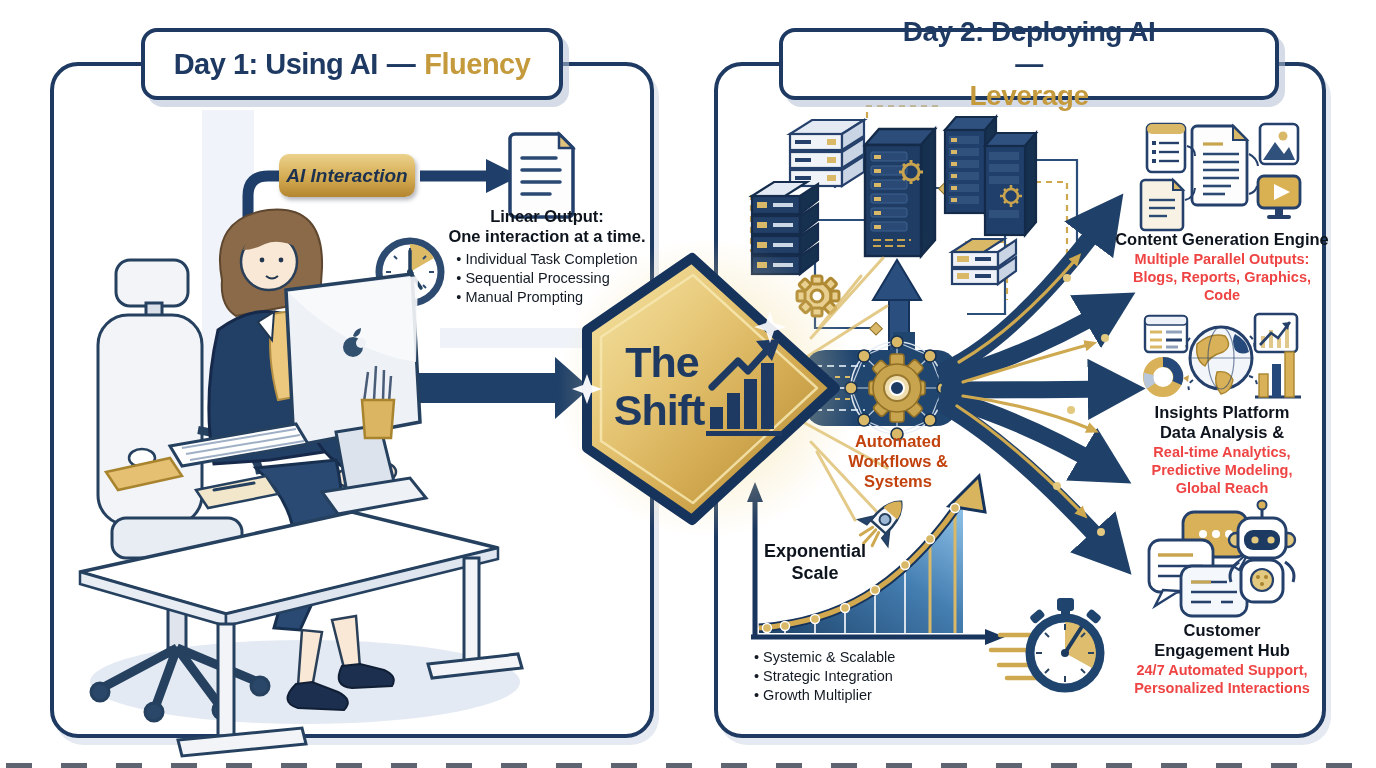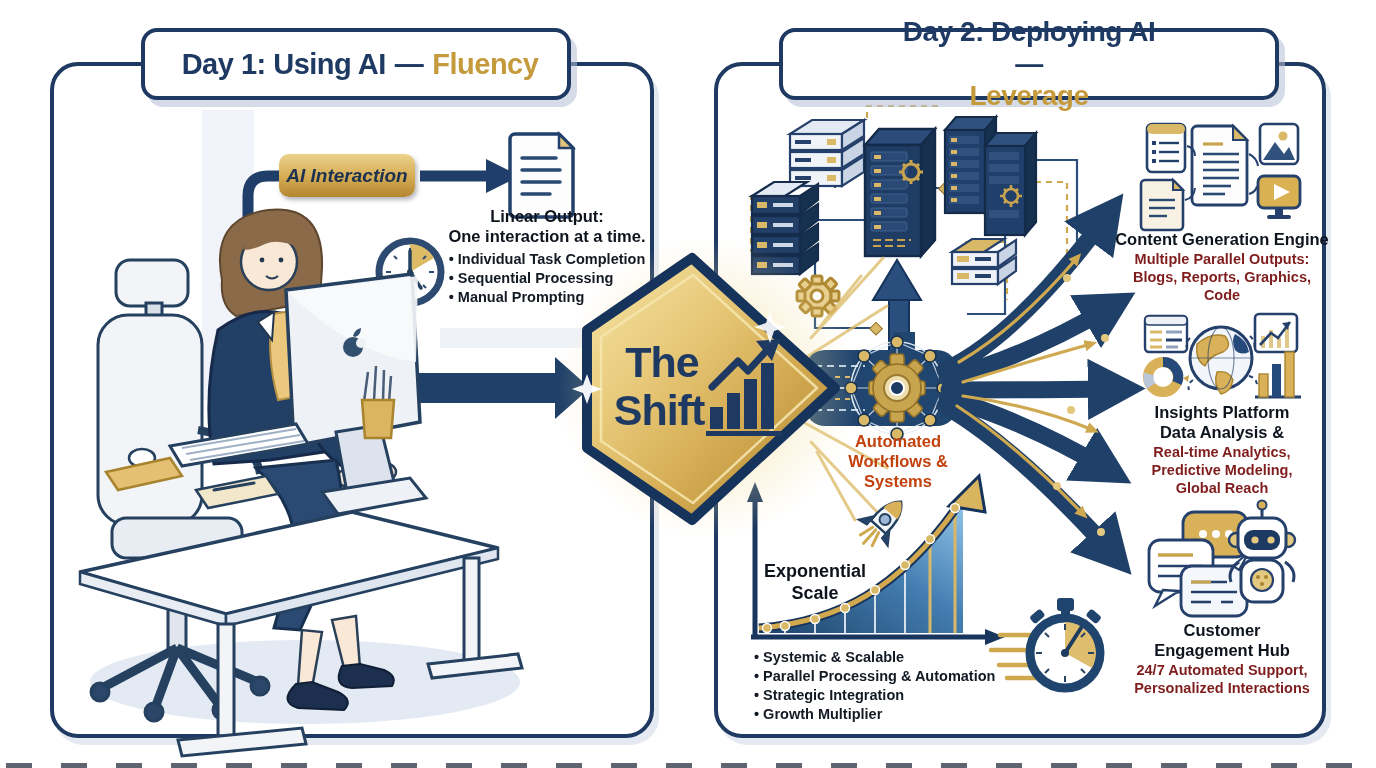--- a/index.html
+++ b/index.html
@@ -7,34 +7,34 @@
           font-family:"Liberation Sans",sans-serif;color:#10161f;}
   .panel{position:absolute;top:62px;height:668px;border:4px solid #1e3a63;border-radius:28px;
          box-shadow:5px 7px 0 rgba(186,198,218,.38);background:transparent;}
   .hdr{position:absolute;top:28px;height:64px;background:#ffffff;border:4px solid #1e3a63;border-radius:16px;
        display:flex;align-items:center;justify-content:center;white-space:nowrap;
        font-weight:800;font-size:29px;letter-spacing:-.5px;box-shadow:6px 7px 0 rgba(178,191,214,.55);z-index:6;}
   .hdr .navy{color:#1e3a63;} .hdr .dash{color:#1e3a63;margin:0 9px;} .hdr .gold{color:#c49a3c;}
   svg{position:absolute;overflow:visible;}
   .tblock{position:absolute;text-align:center;z-index:5;}
   .tblock h4{margin:0;font-size:16.5px;font-weight:800;line-height:1.22;color:#0e141d;}
-  .tblock .desc{font-size:14.5px;font-weight:600;line-height:1.22;color:#7f1d1d;margin-top:2px;}
+  .tblock .desc{font-size:14.5px;font-weight:600;line-height:1.22;color:#ef4444;margin-top:2px;}
   .tblock .desc span{display:block;}
   ul.blt{list-style:none;margin:4px 0 0 0;padding:0;text-align:left;display:inline-block;}
-  ul.blt li{font-size:14.5px;font-weight:700;line-height:1.3;color:#131a24;white-space:nowrap;}
+  ul.blt li{font-size:14.5px;font-weight:400;line-height:1.3;color:#131a24;white-space:nowrap;}
   ul.blt li::before{content:"• ";}
   .pill{position:absolute;left:279px;top:154px;width:136px;height:43px;z-index:5;
         background:linear-gradient(180deg,#ecd28c 0%,#d4ab52 55%,#b3862f 100%);
         border-radius:10px;display:flex;align-items:center;justify-content:center;
         font-size:19px;font-weight:800;color:#1c3150;box-shadow:2px 3px 4px rgba(40,50,70,.35);font-style:italic;}
   .hublbl{position:absolute;left:838px;top:431px;width:120px;text-align:center;z-index:5;
           font-size:16.5px;font-weight:800;line-height:1.22;color:#c2410c;}
   .hublbl span{display:block;}
   .explbl{position:absolute;left:752px;top:541px;width:126px;text-align:center;z-index:5;
-          font-size:18px;font-weight:800;line-height:1.2;color:#0e141d;margin-top:20px;}
+          font-size:18px;font-weight:800;line-height:1.2;color:#0e141d;}
   .explbl span{display:block;}
   .expblt{position:absolute;left:754px;top:644px;width:250px;z-index:5;text-align:left;}
   .expblt li{font-size:15px;}
   .botdash{position:absolute;left:6px;bottom:0;width:1366px;height:5px;opacity:.85;
            background:repeating-linear-gradient(90deg,#434a57 0 26px,transparent 26px 55px);}
 </style>
 </head>
 <body>
 
 <div id="canvas">
@@ -682,21 +682,21 @@
           <rect x="51" y="34" width="13" height="66"></rect>
         </g>
       <path d="M2,58 L28,32 L38,42 L58,20" fill="none" stroke="#1e3a63" stroke-width="7" stroke-linecap="round" stroke-linejoin="round"></path>
       <polygon points="46,12 70,10 62,32" fill="#1e3a63"></polygon>
       <rect x="-4" y="102" width="76" height="5" fill="#1e3a63"></rect>
     </g>
     <path d="M29,141 l4,11 l11,4 l-11,4 l-4,11 l-4,-11 l-11,-4 l11,-4 z" fill="#ffffff" opacity=".95"></path>
     <path d="M212,78 l4,12 l12,4 l-12,4 l-4,12 l-4,-12 l-12,-4 l12,-4 z" fill="#ffffff" opacity=".9"></path>
   </svg>
 
-  <div class="hdr" style="left:141px;width:414px;padding-left:8px;">
+  <div class="hdr" style="left:141px;width:414px;">
     <span class="navy">Day 1: Using AI</span>
       <span class="dash">—</span>
       <span class="gold">Fluency</span>
   </div>
   <div class="hdr" style="left:779px;width:492px;font-size:28px;flex-direction:column;">
     <span class="navy">Day 2: Deploying AI</span>
       <span class="dash">—</span>
       <span class="gold">Leverage</span>
   </div>
 
@@ -717,21 +717,20 @@
       <span>Systems</span>
   </div>
 
   <div class="explbl">
     <span>Exponential</span>
       <span>Scale</span>
   </div>
   <div class="tblock expblt">
     <ul class="blt">
       <li>Systemic &amp; Scalable</li>
-      <li>Parallel Processing &amp; Automation</li>
       <li>Strategic Integration</li>
       <li>Growth Multiplier</li>
     </ul>
   </div>
 
   <div class="tblock" style="left:1112px;top:229px;width:220px;">
     <h4><span>Content Generation Engine</span><span style="display:block"></span></h4>
     <div class="desc">
         <span>Multiple Parallel Outputs:</span>
         <span>Blogs, Reports, Graphics,</span>

